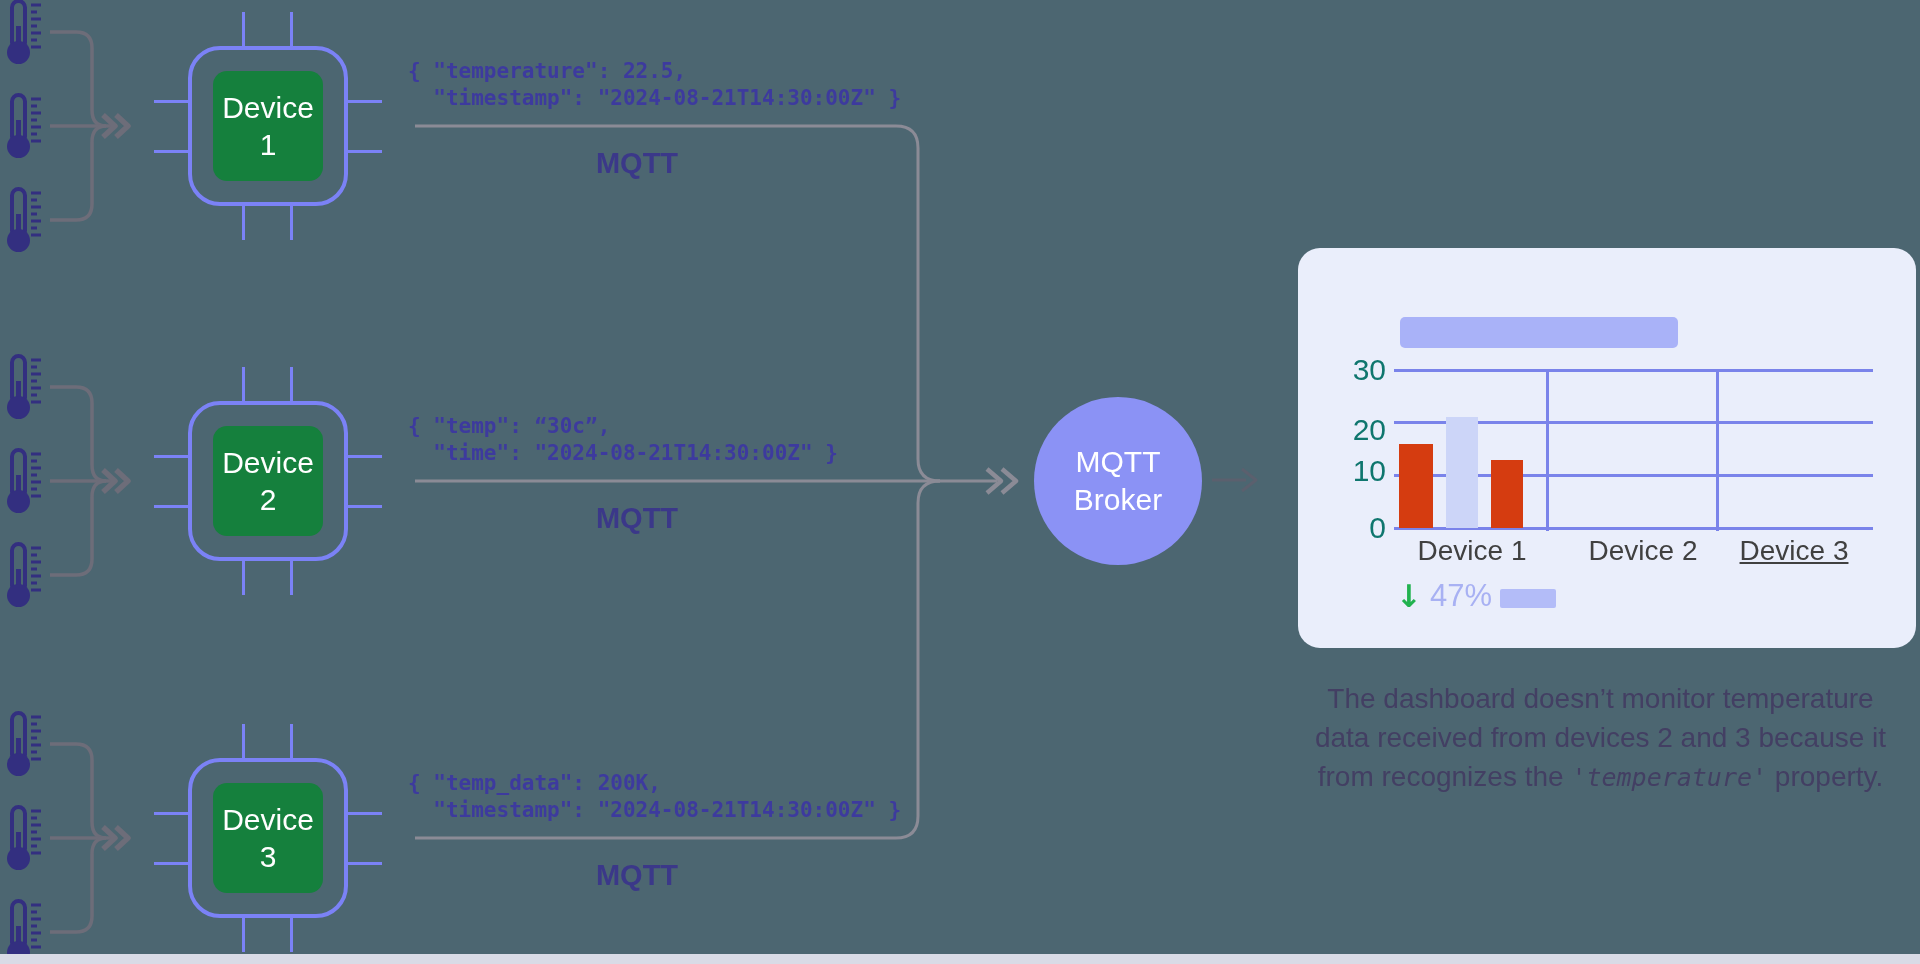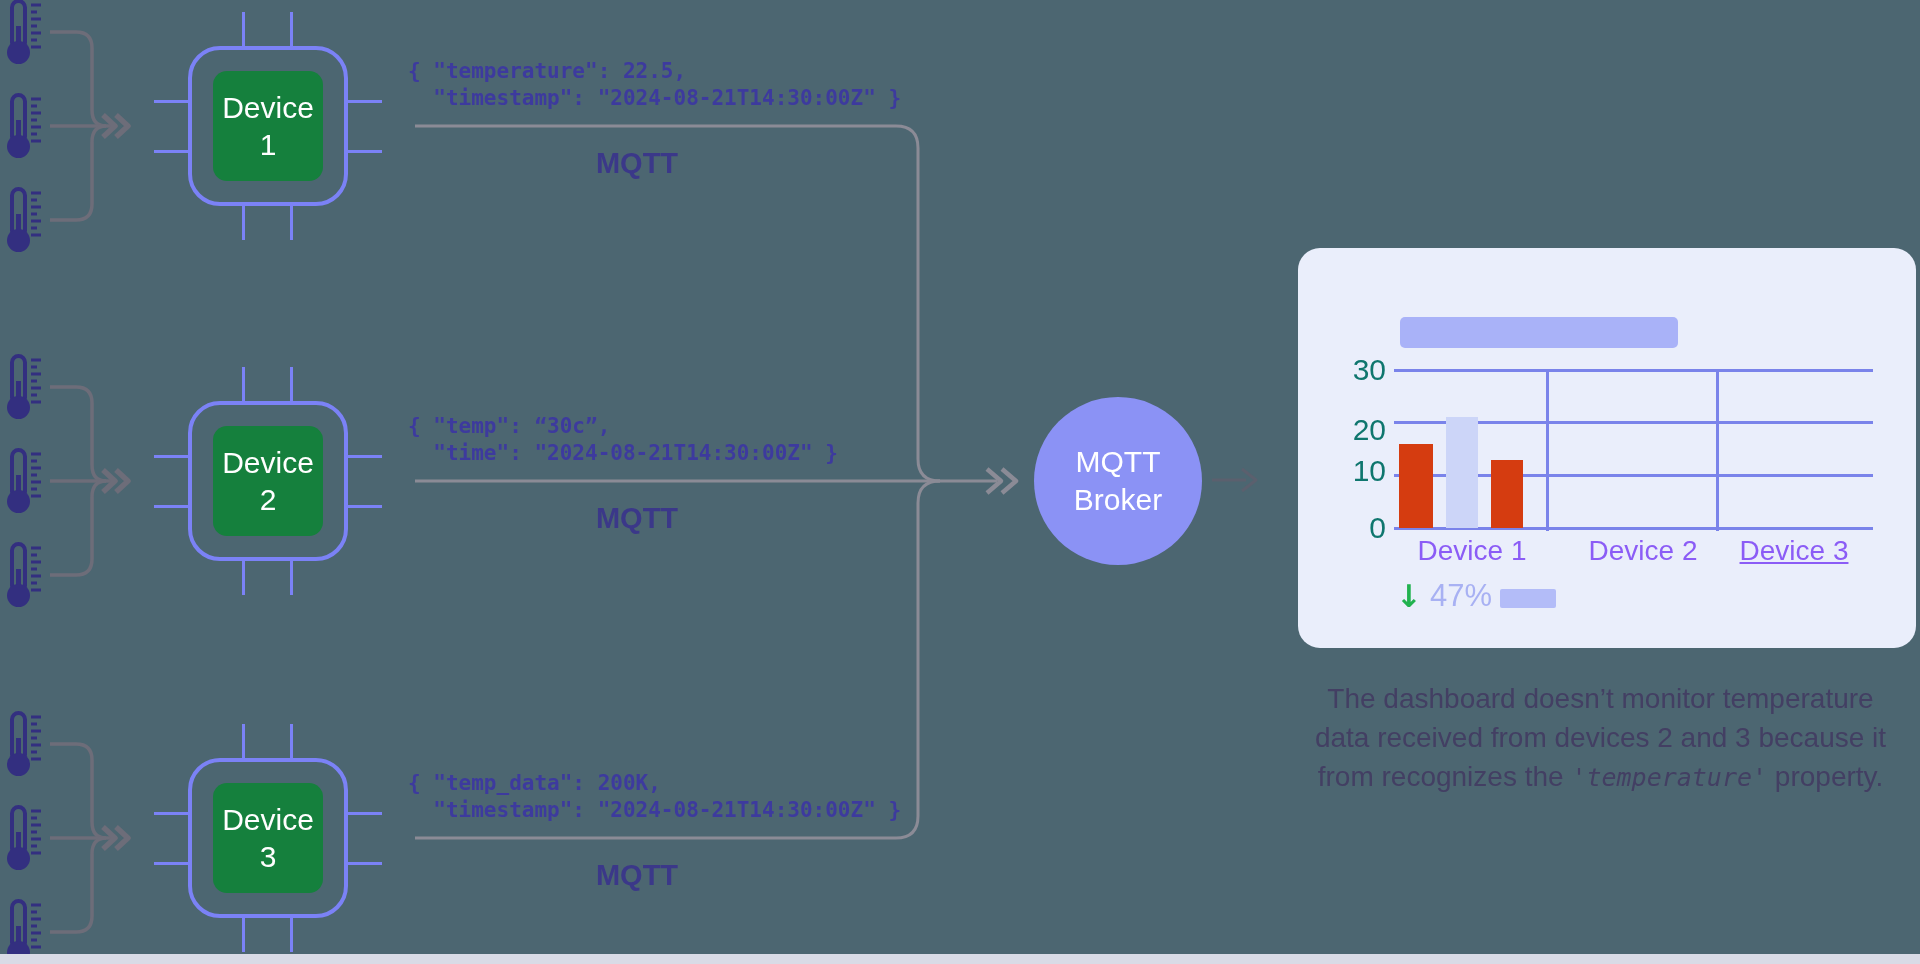--- a/index.html
+++ b/index.html
@@ -20,21 +20,21 @@
   .broker{position:absolute;left:1034px;top:397px;width:168px;height:168px;border-radius:50%;
           background:#8b92f5;color:#ffffff;display:flex;flex-direction:column;align-items:center;
           justify-content:center;font-size:30px;line-height:38px;}
   .card{position:absolute;left:1298px;top:248px;width:618px;height:400px;border-radius:22px;
         background:#eaeefb;}
   .skeleton-title{position:absolute;left:102px;top:69px;width:278px;height:31px;border-radius:5px;
                   background:#a9b2f8;}
   .gridline{position:absolute;left:96px;width:479px;height:3px;background:#7a83ea;}
   .vline{position:absolute;width:3px;background:#7a83ea;}
   .ylabel{position:absolute;left:18px;width:70px;text-align:right;color:#0f766e;font-size:30px;}
-  .xlabel{position:absolute;width:150px;text-align:center;color:#8b5cf6;font-size:28px;}
+  .xlabel{position:absolute;width:150px;text-align:center;color:#404040;font-size:28px;}
   .bar{position:absolute;}
   .stat{position:absolute;left:98px;top:330px;display:flex;align-items:center;gap:8px;height:36px;}
   .stat-arrow{color:#21b24f;font-size:31px;font-weight:bold;font-family:"DejaVu Sans",sans-serif;}
   .stat-value{color:#a8b1f3;font-size:31px;}
   .stat-skel{width:56px;height:19px;background:#b3bcf8;border-radius:2px;margin-top:4px;}
   .caption{position:absolute;left:1278px;top:679px;width:645px;text-align:center;font-size:28px;
            line-height:39px;color:#433f63;}
   .caption .mono{font-family:"DejaVu Sans Mono",monospace;font-size:25px;font-style:italic;}
   .strip{position:absolute;left:0;top:954px;width:1920px;height:10px;background:#d9dbe6;}
 </style>

